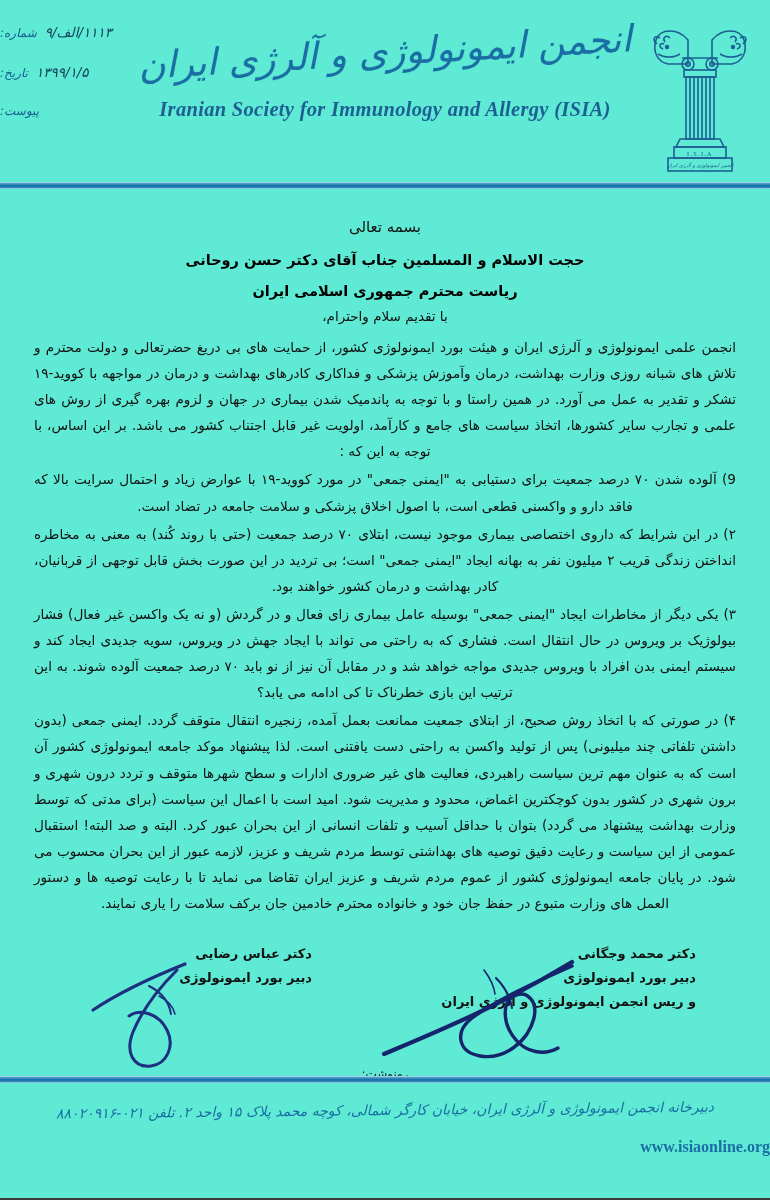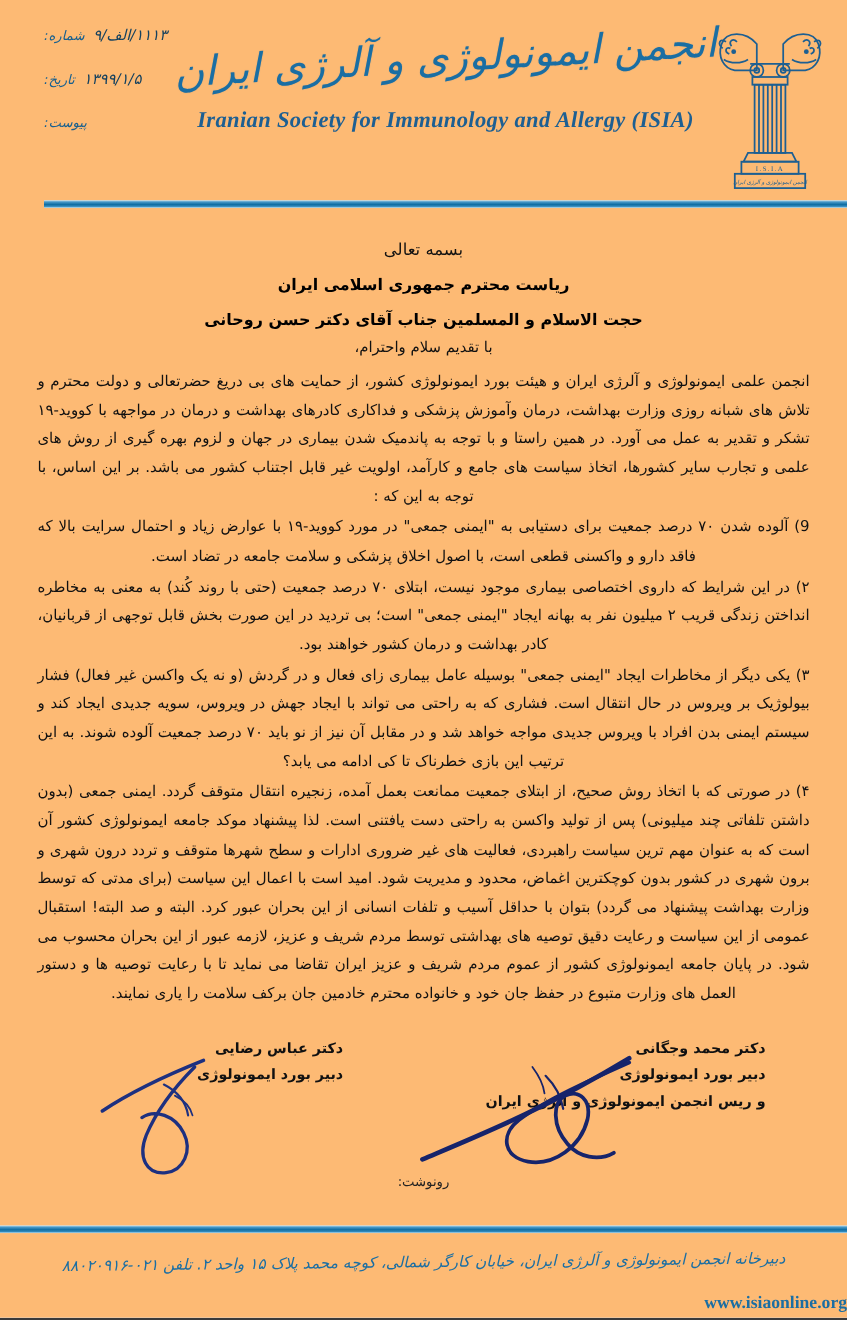--- a/index.html
+++ b/index.html
@@ -5,21 +5,21 @@
 <style>
   html,body{margin:0;padding:0;background:#ffffff;}
   body{
     width:770px;height:1200px;position:relative;overflow:hidden;
     font-family:"DejaVu Sans","Liberation Sans",sans-serif;
     color:#1a1a1a;
     border-bottom:2px solid #3a3a3a;
     box-sizing:border-box;
   }
   .page{
-    position:absolute;inset:0;background:#fdba74;padding-left:40px;
+    position:absolute;inset:0;background:#5eead4;
   }
 
   
   .letterhead{
     position:relative;height:182px;
   }
   .meta-block{
     position:absolute;left:0;top:24px;width:150px;
     direction:rtl;text-align:left;
   }
@@ -106,21 +106,21 @@
 
   .cc{
     position:absolute;left:34px;right:34px;bottom:8px;
     direction:rtl;text-align:center;
   }
   .cc-label{font-size:12px;color:#222;text-align:center;margin:0 0 3px 0;}
   .cc-text{font-size:10.5px;color:#222;margin:0;letter-spacing:.2px;}
 
   
   .footer{
-    position:absolute;left:0;right:0;bottom:0;height:84px;
+    position:absolute;left:0;right:0;bottom:0;height:122px;
   }
   .footer .rule2{
     position:absolute;left:0;right:0;top:0;height:7px;
     background:linear-gradient(to bottom,#cfe9f6 0%,#4a9ac8 22%,#0f6ea3 55%,#2f88bb 80%,#bfe2f3 100%);
   }
   .foot-addr{
     position:absolute;left:0;right:0;top:26px;text-align:center;
     font-size:14px;color:#1a6ea3;font-style:italic;
     transform:rotate(-0.6deg);letter-spacing:.4px;
   }
@@ -196,22 +196,22 @@
       </svg>
     </div>
 
     <div class="rule"></div>
   </div>
 
   <div class="body">
 
     <div class="basmala">بسمه تعالی</div>
 
+    <div class="addr">حجت الاسلام و المسلمین جناب آقای دکتر حسن روحانی</div>
     <div class="addr">ریاست محترم جمهوری اسلامی ایران</div>
-    <div class="addr">حجت الاسلام و المسلمین جناب آقای دکتر حسن روحانی</div>
     <div class="greet">با تقدیم سلام واحترام،</div>
 
     <p class="para">انجمن علمی ایمونولوژی و آلرژی ایران و هیئت بورد ایمونولوژی کشور، از حمایت های بی دریغ حضرتعالی و دولت محترم و تلاش های شبانه روزی وزارت بهداشت، درمان وآموزش پزشکی و فداکاری کادرهای بهداشت و درمان در مواجهه با کووید-۱۹ تشکر و تقدیر به عمل می آورد. در همین راستا و با توجه به پاندمیک شدن بیماری در جهان و لزوم بهره گیری از روش های علمی و تجارب سایر کشورها، اتخاذ سیاست های جامع و کارآمد، اولویت غیر قابل اجتناب کشور می باشد. بر این اساس، با توجه به این که :</p>
 
     <p class="item">9) آلوده شدن ۷۰ درصد جمعیت  برای دستیابی به "ایمنی جمعی" در مورد کووید-۱۹ با عوارض زیاد و احتمال سرایت بالا که فاقد دارو و واکسنی قطعی است، با اصول اخلاق پزشکی و سلامت جامعه در تضاد است.</p>
     <p class="item">۲) در این شرایط که داروی اختصاصی بیماری موجود نیست، ابتلای ۷۰ درصد جمعیت (حتی با روند کُند) به معنی به مخاطره انداختن زندگی قریب ۲ میلیون نفر به بهانه ایجاد "ایمنی جمعی" است؛ بی تردید در این صورت بخش قابل توجهی از قربانیان، کادر بهداشت و درمان کشور خواهند بود.</p>
     <p class="item">۳) یکی دیگر از مخاطرات ایجاد "ایمنی جمعی" بوسیله عامل بیماری زای فعال و در گردش (و نه یک واکسن غیر فعال) فشار بیولوژیک بر ویروس در حال انتقال است. فشاری که به راحتی می تواند با ایجاد جهش در ویروس، سویه جدیدی ایجاد کند و سیستم ایمنی بدن افراد با ویروس جدیدی مواجه خواهد شد و در مقابل آن نیز  از نو باید ۷۰ درصد جمعیت آلوده شوند. به این ترتیب این بازی خطرناک تا کی ادامه می یابد؟</p>
     <p class="item">۴) در صورتی که با اتخاذ روش صحیح، از ابتلای جمعیت ممانعت بعمل آمده، زنجیره انتقال متوقف گردد. ایمنی جمعی (بدون داشتن تلفاتی چند میلیونی) پس از تولید واکسن به راحتی دست یافتنی است. لذا پیشنهاد موکد جامعه ایمونولوژی کشور آن است که به عنوان مهم ترین سیاست راهبردی، فعالیت های غیر ضروری ادارات و سطح شهرها متوقف و تردد درون شهری و برون شهری در کشور بدون کوچکترین اغماض، محدود و مدیریت شود. امید است با اعمال این سیاست (برای مدتی که توسط وزارت بهداشت پیشنهاد می گردد) بتوان با حداقل آسیب و تلفات انسانی از این بحران عبور کرد. البته و صد البته! استقبال عمومی از این سیاست و رعایت دقیق توصیه های بهداشتی توسط مردم شریف و عزیز، لازمه عبور از این بحران محسوب می شود. در پایان جامعه ایمونولوژی کشور از عموم مردم شریف و عزیز ایران تقاضا می نماید تا با رعایت توصیه ها و دستور العمل های وزارت متبوع در حفظ جان خود و خانواده محترم خادمین جان برکف سلامت را یاری نمایند.</p>
 
     <div class="signatures">

